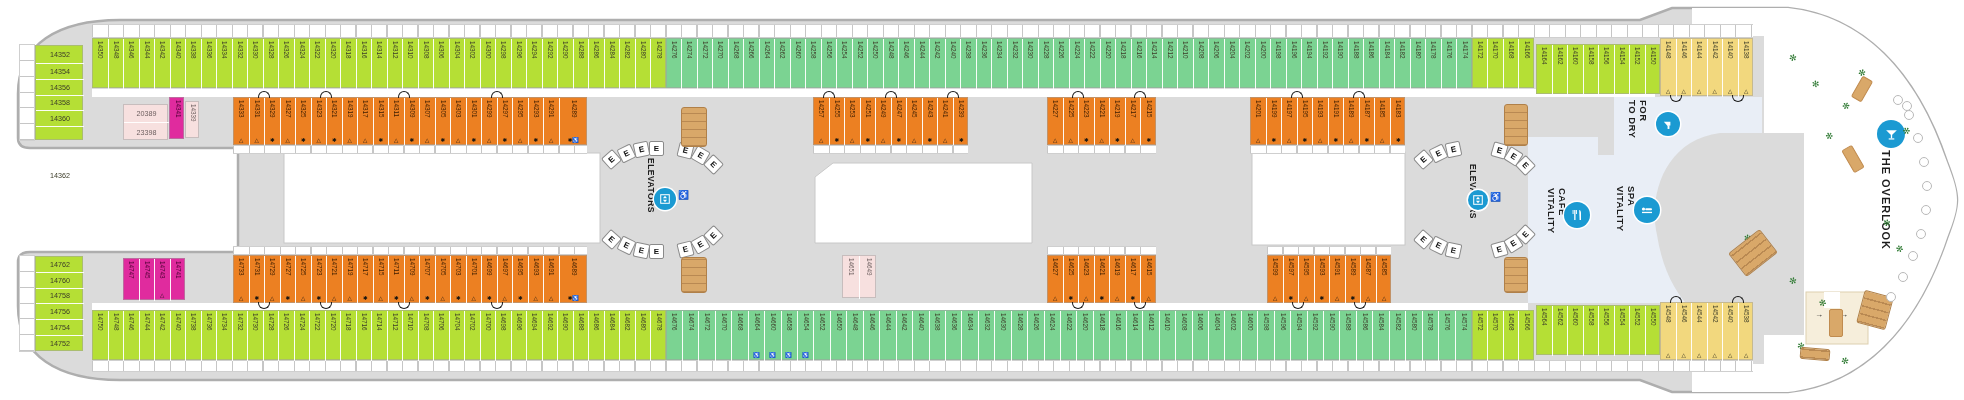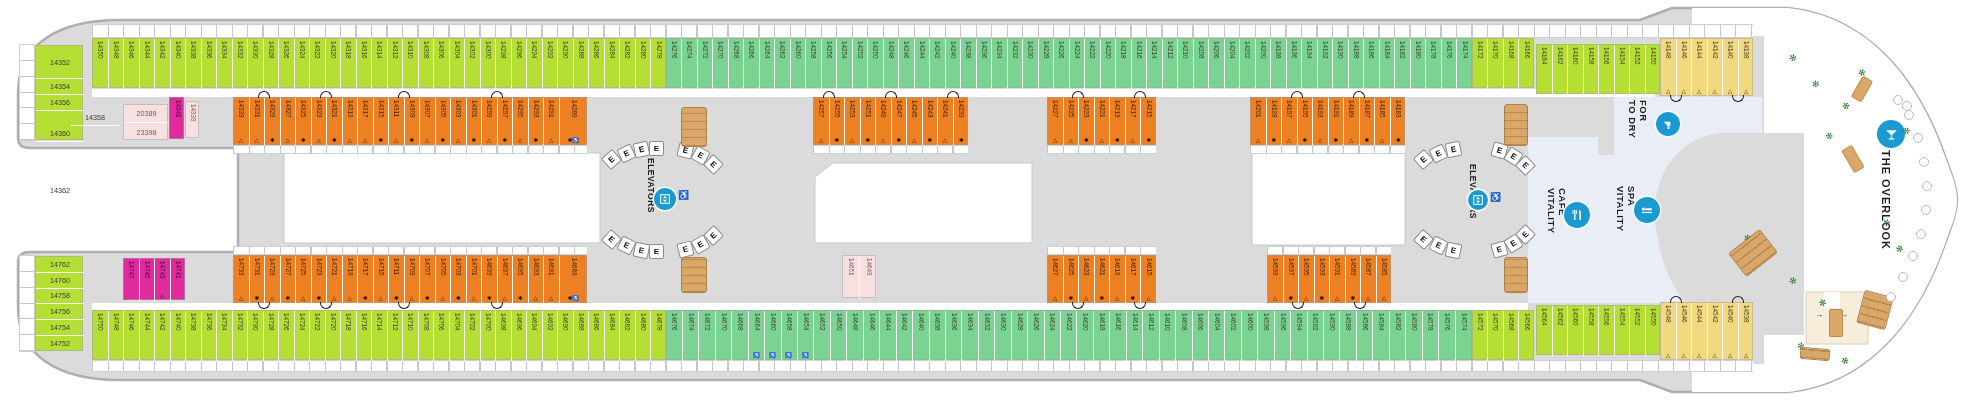--- a/index.html
+++ b/index.html
@@ -784,24 +784,24 @@
           <span class="sym">△</span>
         </div>
         <div class="cell" style="width: 15.5px; height: 58px;">
           <span class="vnum">14538</span>
           <span class="sym">△</span>
         </div>
       </div>
       <div class="arc t" style="left: 1669.5px; top: 296px;"></div>
       <div class="arc t" style="left: 1731.5px; top: 296px;"></div>
       <div class="strip h c-l" style="left: 35px; top: 45px; background: rgb(181, 223, 53); width: 48px; height: 94.8px;">
-        <div class="hcell" style="width: 48px; height: 33px;">14352</div>
+        <div class="hcell" style="width: 48px; height: 18px;">14352</div>
         <div class="hcell" style="width: 48px; height: 15.8px;">14354</div>
         <div class="hcell" style="width: 48px; height: 15.8px;">14356</div>
-        <div class="hcell" style="width: 48px; height: 15.8px; margin-left: 35px;">14358</div>
+        <div class="hcell" style="width: 48px; height: 15.8px;">14358</div>
         <div class="hcell" style="width: 48px; height: 15.8px;">14360</div>
         <div class="hcell" style="width: 48px; height: 15.8px; margin-top: 40px;">14362</div>
       </div>
       <div class="strip h c-l" style="left: 35px; top: 256px; background: rgb(181, 223, 53); width: 48px; height: 94.8px;">
         <div class="hcell" style="width: 48px; height: 15.8px;">14762</div>
         <div class="hcell" style="width: 48px; height: 15.8px;">14760</div>
         <div class="hcell" style="width: 48px; height: 15.8px;">14758</div>
         <div class="hcell" style="width: 48px; height: 15.8px;">14756</div>
         <div class="hcell" style="width: 48px; height: 15.8px;">14754</div>
         <div class="hcell" style="width: 48px; height: 15.8px;">14752</div>

